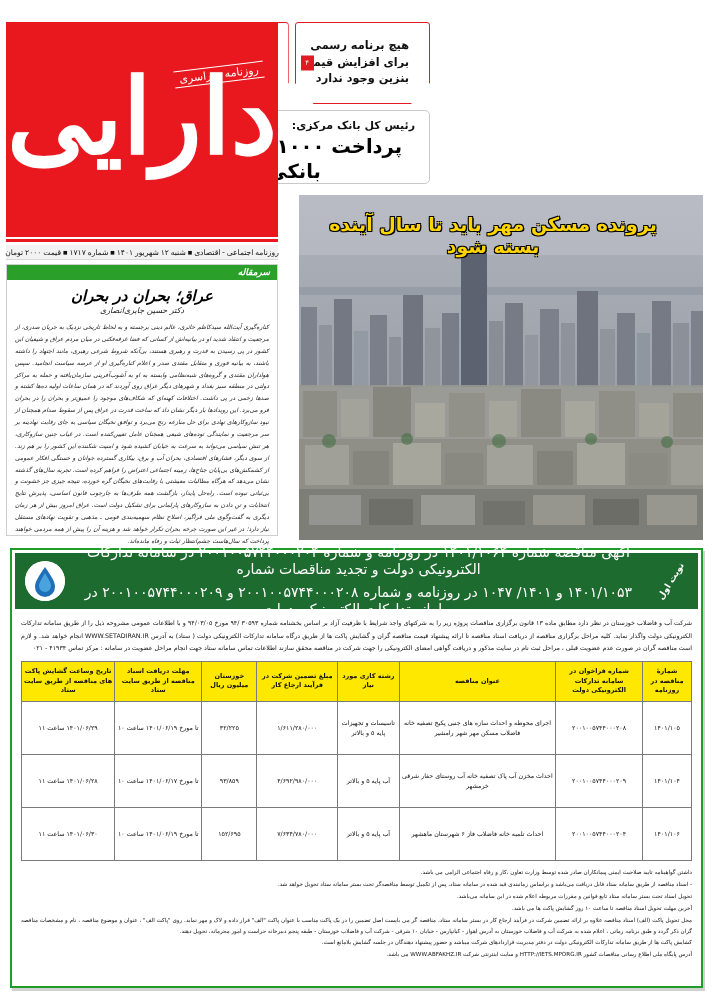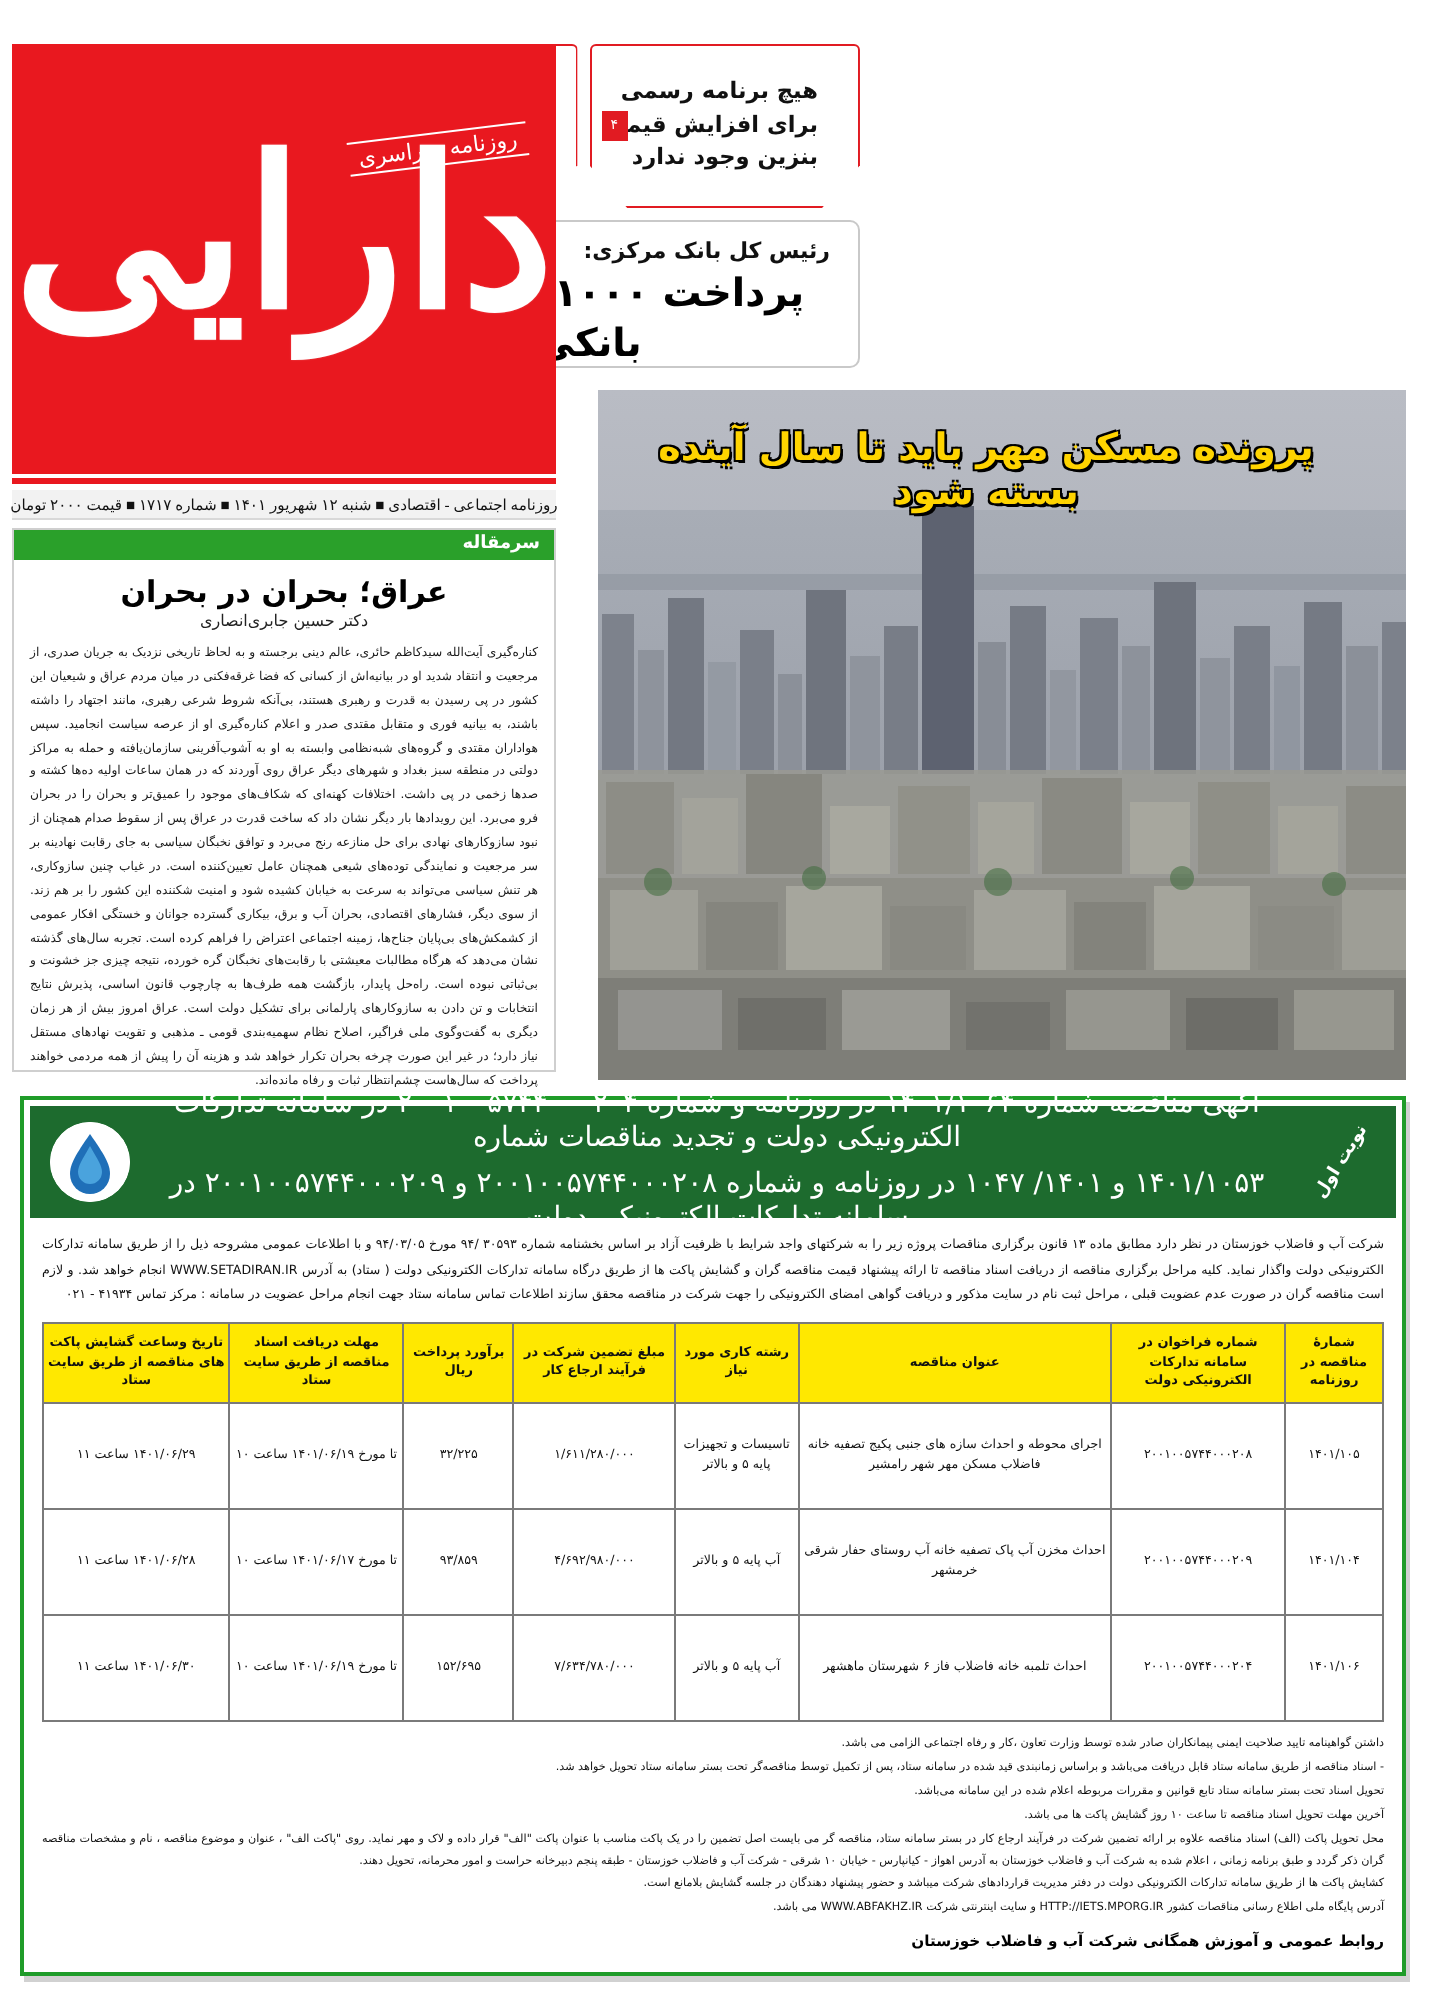--- a/index.html
+++ b/index.html
@@ -73,21 +73,21 @@
   .dateline{
     position:absolute;top:245px;left:6px;width:272px;height:14px;
     background:#f2f2f2;border-bottom:1px solid #d8d8d8;
     font-size:7.6px;color:#111;display:flex;align-items:center;
     justify-content:center;white-space:nowrap;letter-spacing:-0.1px;font-family:Liberation Serif, serif;
   }
 
   
   .edit-col{
     position:absolute;top:264px;left:6px;width:272px;height:272px;
-    border:1px solid #cfcfcf;box-sizing:border-box;background:#fff;
+    border:1px solid #cfcfcf;box-sizing:border-box;background:#fff;font-style:italic;
   }
   .edit-head{
     background:#2aa02a;color:#fff;height:15px;line-height:15px;
     font-size:9px;font-weight:bold;padding:0 7px;text-align:right;
   }
   .edit-title{font-size:15px;font-weight:bold;text-align:center;margin:7px 0 1px;color:#000;}
   .edit-author{font-size:8px;text-align:center;color:#222;margin-bottom:6px;}
   .edit-body{
     font-size:6.1px;line-height:1.95;text-align:justify;color:#1a1a1a;
     padding:0 8px 6px;direction:rtl;
@@ -305,21 +305,21 @@
     <div class="tender-intro">شرکت آب و فاضلاب خوزستان در نظر دارد مطابق ماده ۱۳ قانون برگزاری مناقصات پروژه زیر را به شرکتهای واجد شرایط با ظرفیت آزاد بر اساس بخشنامه شماره ۳۰۵۹۳ /۹۴ مورخ ۹۴/۰۳/۰۵ و با اطلاعات عمومی مشروحه ذیل را از طریق سامانه تدارکات الکترونیکی دولت واگذار نماید. کلیه مراحل برگزاری مناقصه از دریافت اسناد مناقصه تا ارائه پیشنهاد قیمت مناقصه گران و گشایش پاکت ها از طریق درگاه سامانه تدارکات الکترونیکی دولت ( ستاد) به آدرس WWW.SETADIRAN.IR انجام خواهد شد. و لازم است مناقصه گران در صورت عدم عضویت قبلی ، مراحل ثبت نام در سایت مذکور و دریافت گواهی امضای الکترونیکی را جهت شرکت در مناقصه محقق سازند اطلاعات تماس سامانه ستاد جهت انجام مراحل عضویت در سامانه : مرکز تماس ۴۱۹۳۴ - ۰۲۱</div>
 
     <table class="tenders">
       <thead>
         <tr>
           <th class="c-no">شمارهٔ مناقصه در روزنامه</th>
           <th class="c-ref">شماره فراخوان در سامانه تدارکات الکترونیکی دولت</th>
           <th class="c-title">عنوان مناقصه</th>
           <th class="c-field">رشته کاری مورد نیاز</th>
           <th class="c-amount">مبلغ تضمین شرکت در فرآیند ارجاع کار</th>
-          <th class="c-est">برآورد پرداخت ریال</th>
+          <th class="c-est">خوزستان میلیون ریال</th>
           <th class="c-deadline">مهلت دریافت اسناد مناقصه از طریق سایت ستاد</th>
           <th class="c-open">تاریخ وساعت گشایش پاکت های مناقصه از طریق سایت ستاد</th>
         </tr>
       </thead>
       <tbody>
         <tr>
           <td>۱۴۰۱/۱۰۵</td>
           <td>۲۰۰۱۰۰۵۷۴۴۰۰۰۲۰۸</td>
           <td>اجرای محوطه و احداث سازه های جنبی پکیج تصفیه خانه فاضلاب مسکن مهر شهر رامشیر</td>
           <td>تاسیسات و تجهیزات پایه ۵ و بالاتر</td>
@@ -354,16 +354,15 @@
     <div class="tender-notes">
       <div>داشتن گواهینامه تایید صلاحیت ایمنی پیمانکاران صادر شده توسط وزارت تعاون ،کار و رفاه اجتماعی الزامی می باشد.</div>
       <div>- اسناد مناقصه از طریق سامانه ستاد قابل دریافت می‌باشد و براساس زمانبندی قید شده در سامانه ستاد، پس از تکمیل توسط مناقصه‌گر تحت بستر سامانه ستاد تحویل خواهد شد.</div>
       <div>تحویل اسناد تحت بستر سامانه ستاد تابع قوانین و مقررات مربوطه اعلام شده در این سامانه می‌باشد.</div>
       <div>آخرین مهلت تحویل اسناد مناقصه تا ساعت ۱۰ روز گشایش پاکت ها می باشد.</div>
       <div>محل تحویل پاکت (الف) اسناد مناقصه علاوه بر ارائه تضمین شرکت در فرآیند ارجاع کار در بستر سامانه ستاد، مناقصه گر می بایست اصل تضمین را در یک پاکت مناسب با عنوان پاکت "الف" قرار داده و لاک و مهر نماید. روی "پاکت الف" ، عنوان و موضوع مناقصه ، نام و مشخصات مناقصه گران ذکر گردد و طبق برنامه زمانی ، اعلام شده به شرکت آب و فاضلاب خوزستان به آدرس اهواز - کیانپارس - خیابان ۱۰ شرقی - شرکت آب و فاضلاب خوزستان - طبقه پنجم دبیرخانه حراست و امور محرمانه، تحویل دهند.</div>
       <div>کشایش پاکت ها از طریق سامانه تدارکات الکترونیکی دولت در دفتر مدیریت قراردادهای شرکت میباشد و حضور پیشنهاد دهندگان در جلسه گشایش بلامانع است.</div>
       <div>آدرس پایگاه ملی اطلاع رسانی مناقصات کشور HTTP://IETS.MPORG.IR و سایت اینترنتی شرکت WWW.ABFAKHZ.IR می باشد.</div>
     </div>
 
-    <div class="tender-foot">روابط عمومی و آموزش همگانی شرکت آب و فاضلاب خوزستان</div>
   </div>
 
 </div>
 
 </body></html>

